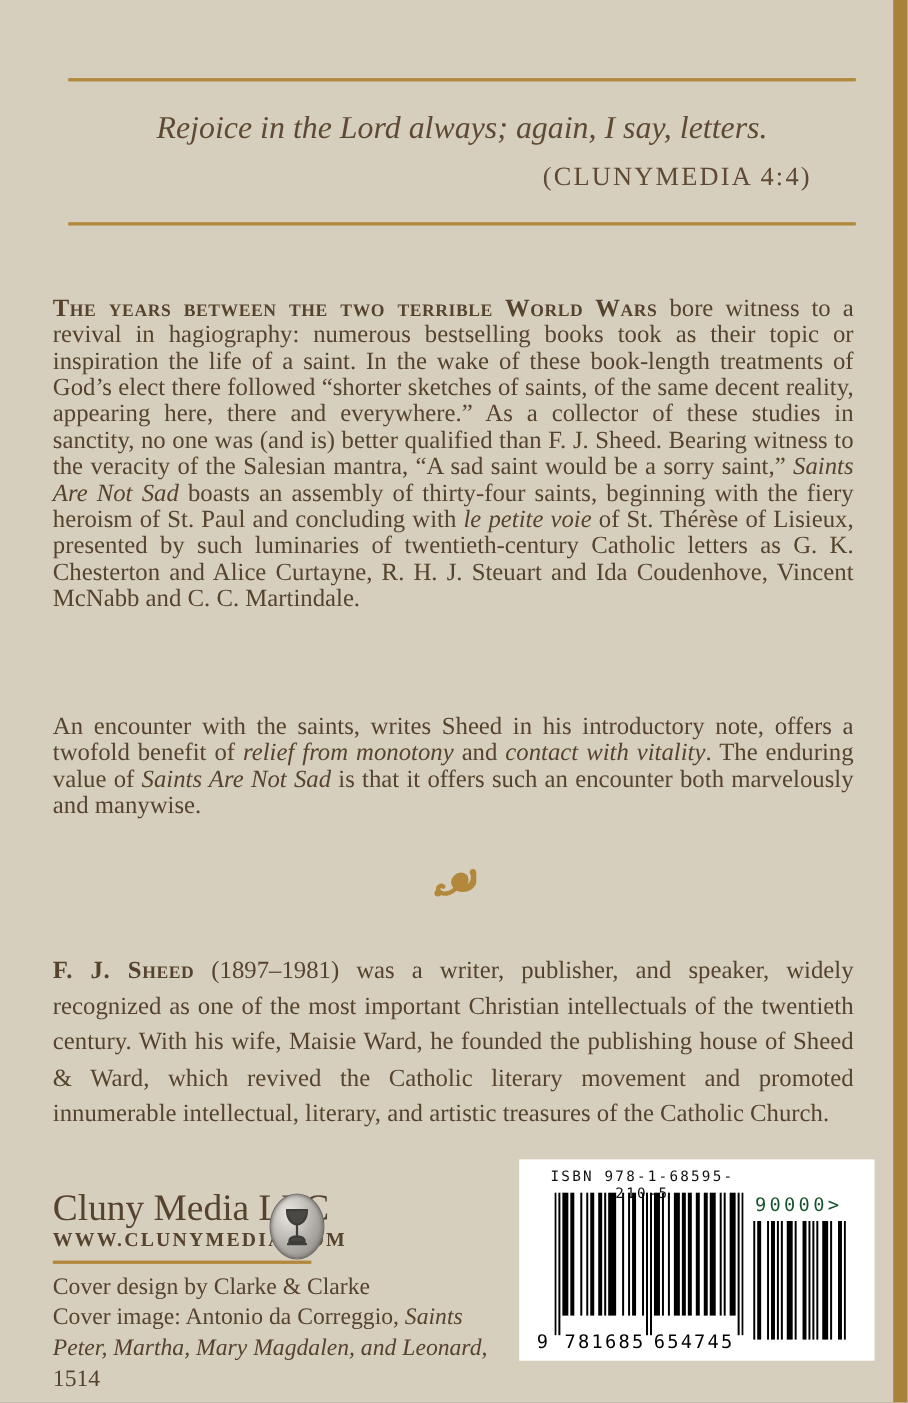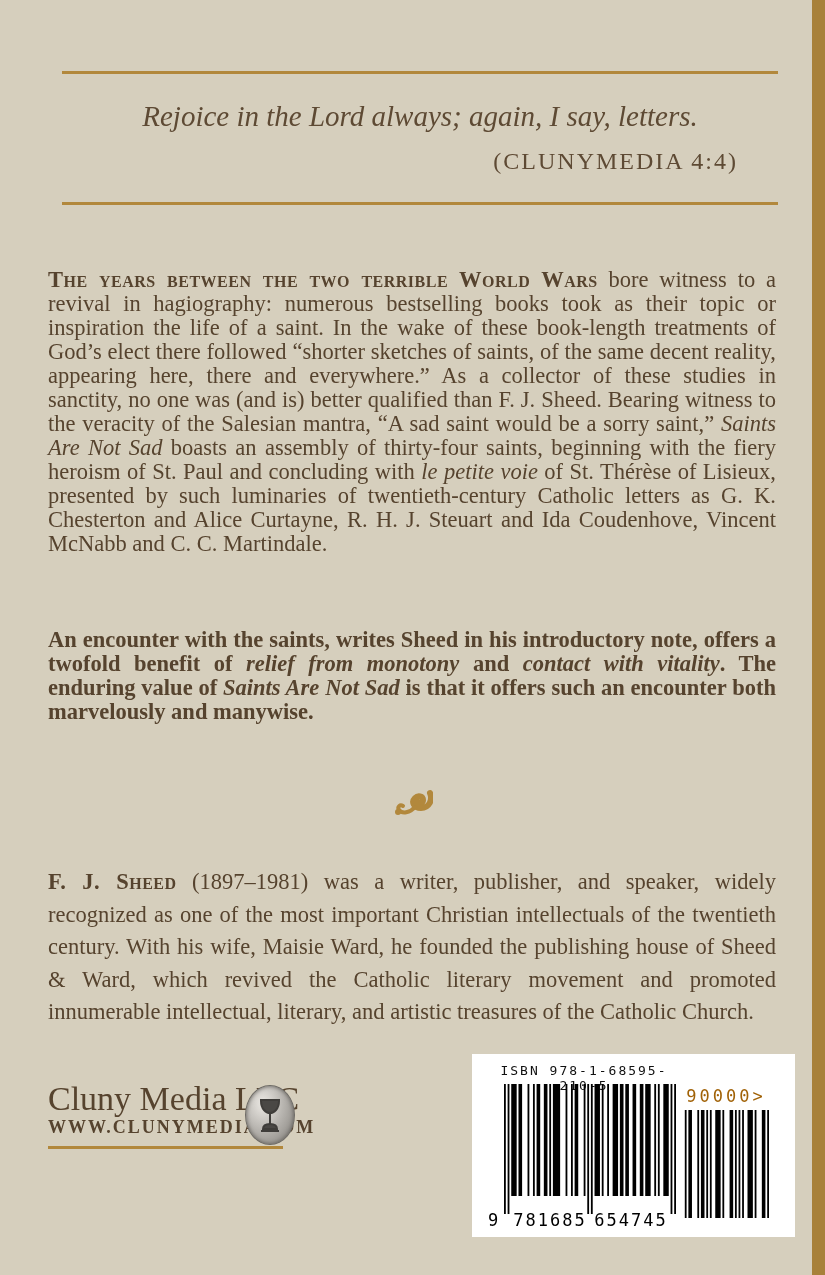--- a/index.html
+++ b/index.html
@@ -25,21 +25,21 @@
   .quote-attr{
     position:absolute; left:62px; top:148px; width:676px;
     text-align:right; font-size:24px; letter-spacing:2px; color:var(--ink2);
   }
 
   .body-para{
     position:absolute; left:48px; width:728px; margin:0;
     font-size:22.5px; line-height:24px; text-align:justify; color:var(--ink);
   }
   .para-1{top:268px;}
-  .para-2{top:628px;font-weight:bold;}
+  .para-2{top:648px;}
   .bio-para{top:866px; line-height:32.5px;}
 
   .seg-italic{font-style:italic;}
   .seg-smallcaps{font-variant:small-caps; font-weight:600; letter-spacing:0.5px;}
 
   .ornament{position:absolute; left:48px; top:788px; width:728px; height:40px; text-align:center;}
   .ornament svg{display:inline-block;}
 
   .publisher-name{position:absolute; left:48px; top:1080px; font-size:34px; color:var(--ink);}
   .publisher-site{
@@ -66,21 +66,21 @@
   .ean-digits{
     position:absolute; left:0; bottom:0; width:196px; height:20px;
     font-family:"DejaVu Sans Mono", monospace; font-size:17px; color:#000;
   }
   .ean-digit-first{position:absolute; left:0; bottom:0;}
   .ean-digit-g1{position:absolute; left:24px; bottom:0; width:76px; text-align:center; letter-spacing:2px;}
   .ean-digit-g2{position:absolute; left:105px; bottom:0; width:76px; text-align:center; letter-spacing:2px;}
   .supplement{position:absolute; left:206px; top:32px; width:96px; height:144px;}
   .price-code{
     position:absolute; left:0; top:0; width:96px; text-align:center;
-    font-family:"DejaVu Sans Mono", monospace; font-size:17px; letter-spacing:3px; color:#a16207;
+    font-family:"DejaVu Sans Mono", monospace; font-size:17px; letter-spacing:3px; color:#14532d;
   }
   .supplement svg{position:absolute; left:5px; top:24px; width:86px; height:108px; fill:#000;}
 </style>
 </head>
 <body>
 
 <div class="page">
 
   <div class="spine-strip"></div>
 
@@ -114,20 +114,24 @@
         <path d="M7 7 C7 15 12 19 16 19 C20 19 25 15 25 7" fill="#4a4845"></path>
         <path d="M16 19 L16 30"></path>
         <path d="M9 35 C9 31 13 30 16 30 C19 30 23 31 23 35 Z" fill="#4a4845"></path>
         <path d="M7 37 H25"></path>
       </g>
     </svg>
   </div>
 
   <div class="rule rule-publisher"></div>
 
+  <div class="credits">
+    <p><span>Cover design by Clarke &amp; Clarke</span></p>
+    <p><span>Cover image: Antonio da Correggio, </span><span class="seg-italic">Saints Peter, Martha, Mary Magdalen, and Leonard</span><span>, 1514</span></p>
+  </div>
 
   <div class="barcode-box">
     <div class="isbn-label">ISBN 978-1-68595-210-5</div>
 
     <div class="main-barcode">
       <svg id="ean13-svg" preserveAspectRatio="none" xmlns="http://www.w3.org/2000/svg" viewBox="0 0 95 130">
           <rect x="0" y="0" width="1" height="130"></rect>
           <rect x="2" y="0" width="1" height="130"></rect>
           <rect x="4" y="0" width="3" height="112"></rect>
           <rect x="8" y="0" width="2" height="112"></rect>

